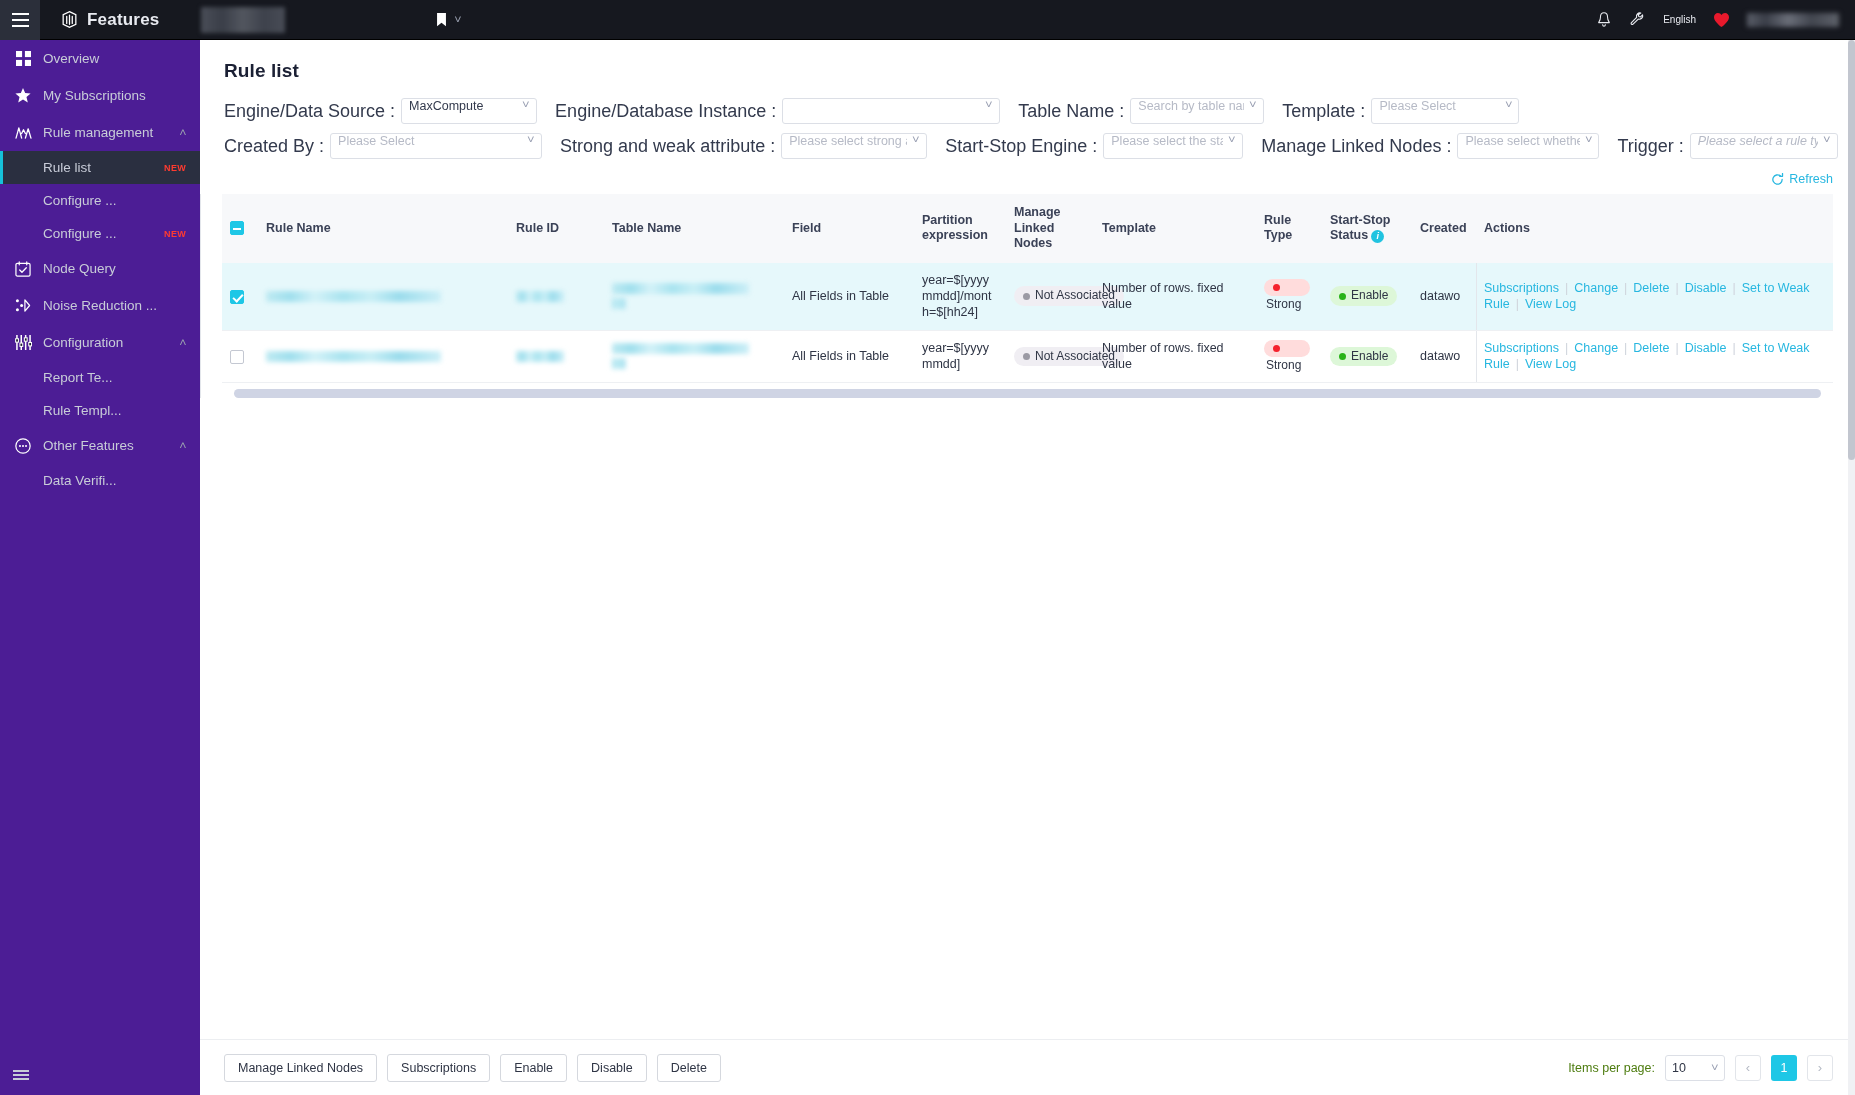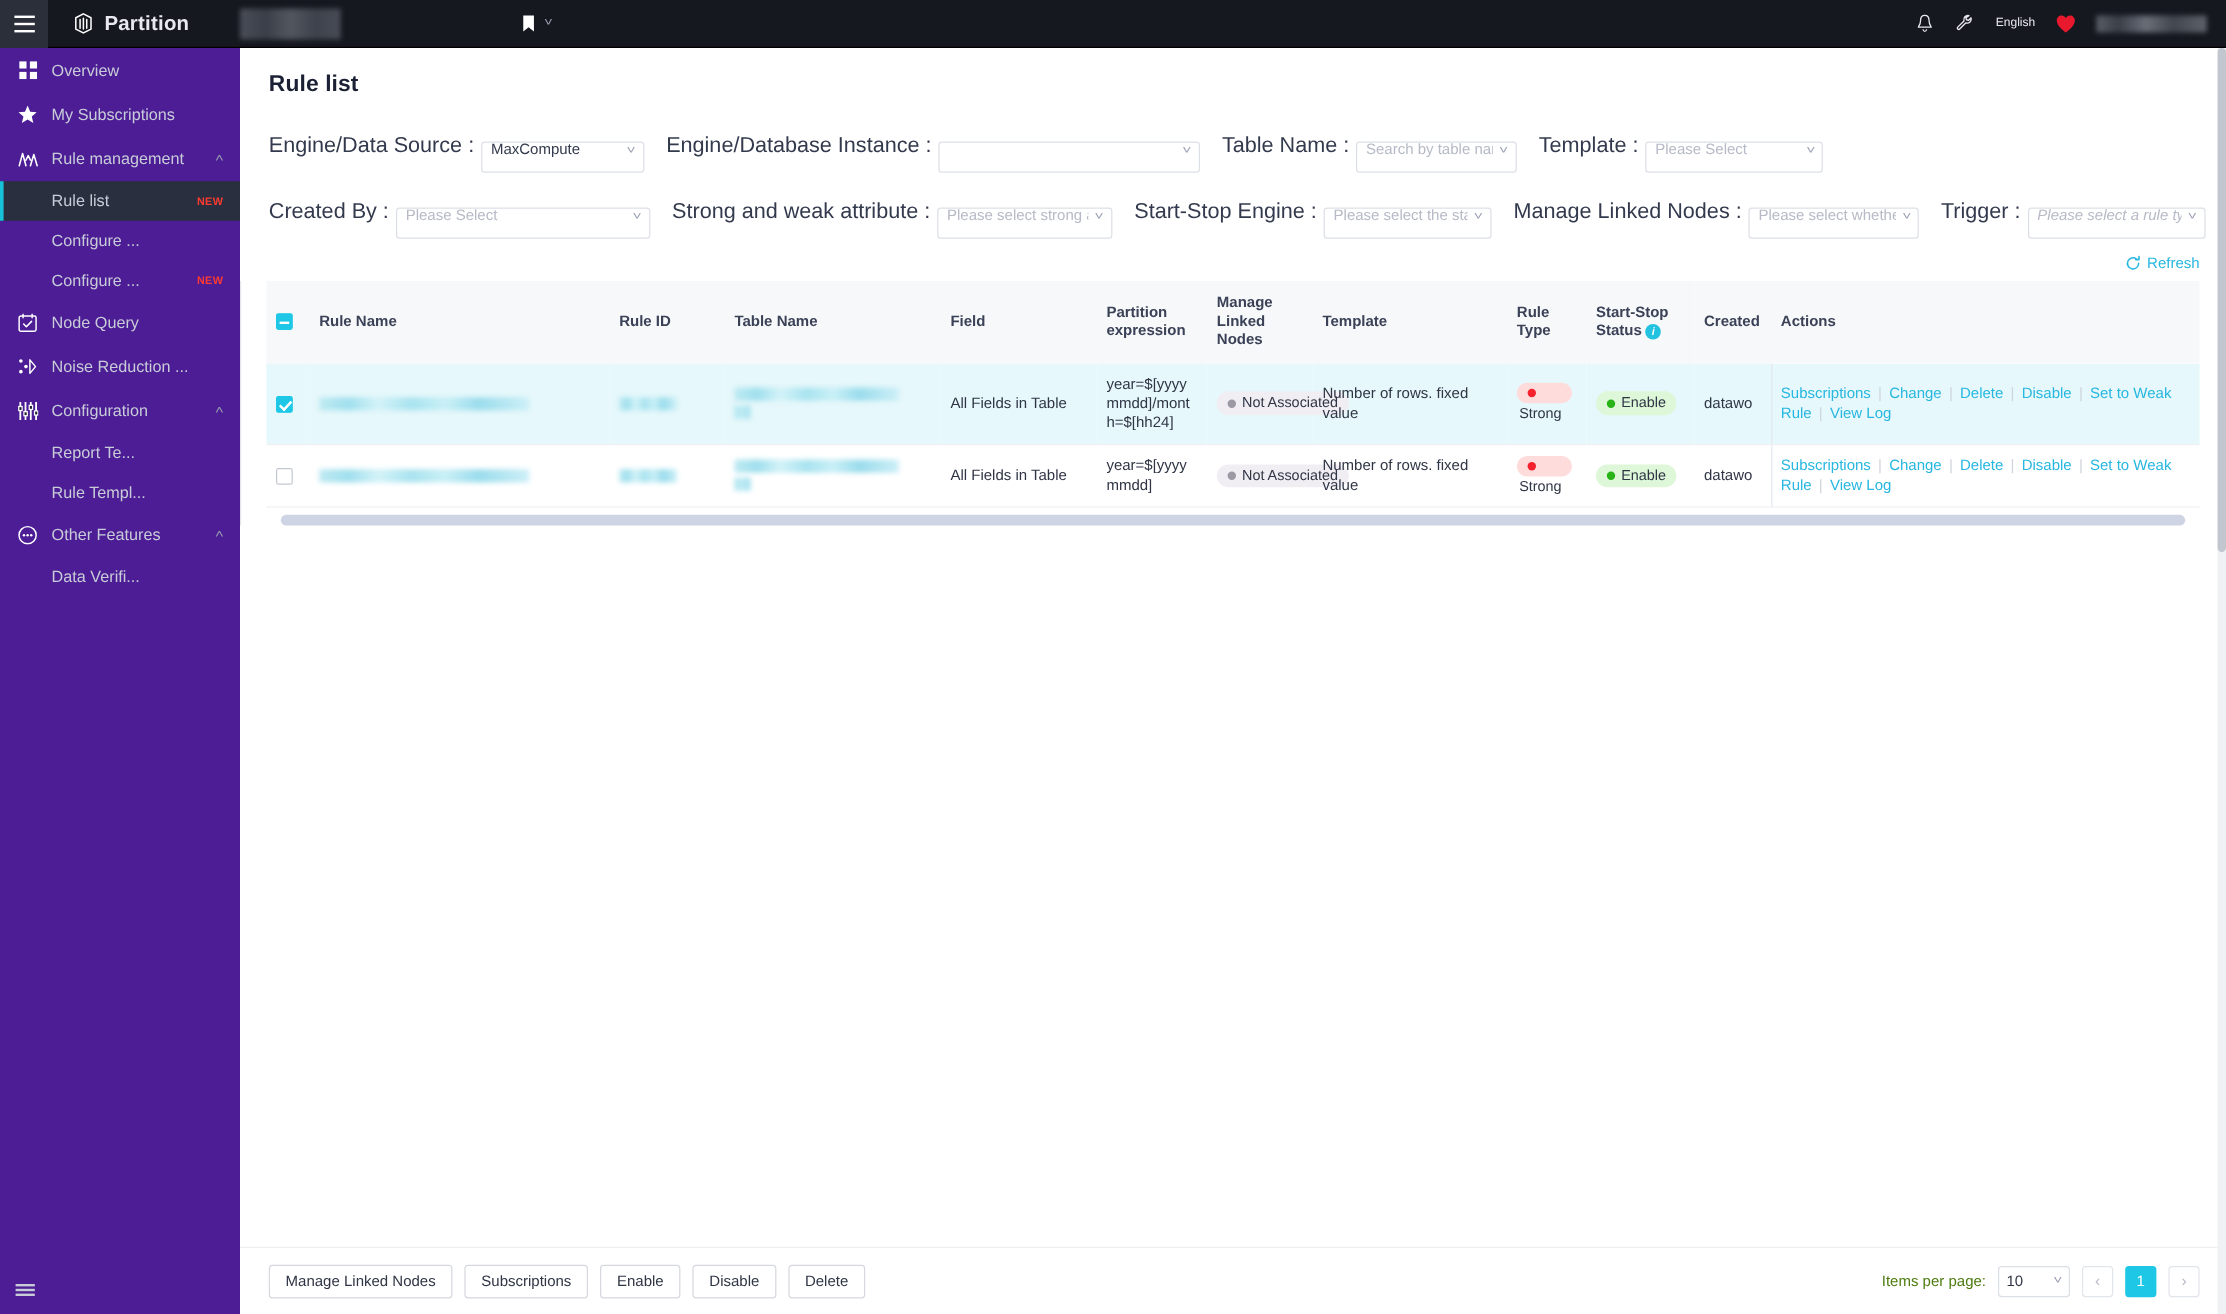--- a/index.html
+++ b/index.html
@@ -88,22 +88,22 @@
     padding: 20px 0 0 24px; letter-spacing: .1px;
   }
 
   
   .filters { padding: 16px 20px 0 24px; }
   .filter-row { display: flex; align-items: center; margin-bottom: 9px; }
   .filter-group { display: flex; align-items: center; margin-right: 18px; }
   .filter-label { font-size: 18px; color: #333a4d; white-space: nowrap; margin-right: 6px; }
   .sel {
     height: 26px; border: 1px solid #dcdfe6; border-radius: 3px; background: #fff;
-    display: flex; align-items: flex-end; padding: 12px 7px; font-size: 12.5px;
-    color: #333a4d; cursor: pointer; position: relative; margin-top: 20px;
+    display: flex; align-items: flex-start; padding: 0 7px; font-size: 12.5px;
+    color: #333a4d; cursor: pointer; position: relative;
   }
   .sel .val { overflow: hidden; white-space: nowrap; flex: 1; }
   .sel .ph { color: #b6bac6; }
   .sel .caret {
     margin-left: 6px; color: #9aa0b3; font-size: 10px; transform: scaleX(1.3);
     flex: 0 0 auto;
   }
   .w-engine  { width: 136px; }
   .w-inst    { width: 218px; }
   .w-table   { width: 134px; }
@@ -237,21 +237,21 @@
   <div class="hamburger">
       <i></i>
       <i></i>
       <i></i>
     </div>
   <div class="brand">
     <svg width="19" height="19" viewBox="0 0 24 24">
       <path d="M12 2 L20 6 V18 L12 22 L4 18 V6 Z" fill="none" stroke="#fff" stroke-width="1.6"></path>
       <path d="M8.5 8 V17 M12 6.5 V18 M15.5 8 V17" stroke="#fff" stroke-width="1.6" stroke-linecap="round"></path>
     </svg>
-    <span>Partition</span>
+    <span>Features</span>
   </div>
   <div class="redact tb-redact"></div>
   <div class="bookmark">
     <svg width="13" height="16" viewBox="0 0 14 18">
       <path d="M2 1 H12 V16 L7 12 L2 16 Z" fill="#fff"></path>
     </svg>
     <span class="chev">˅</span>
   </div>
   <div class="topbar-right">
     <span class="hdr-icon">

